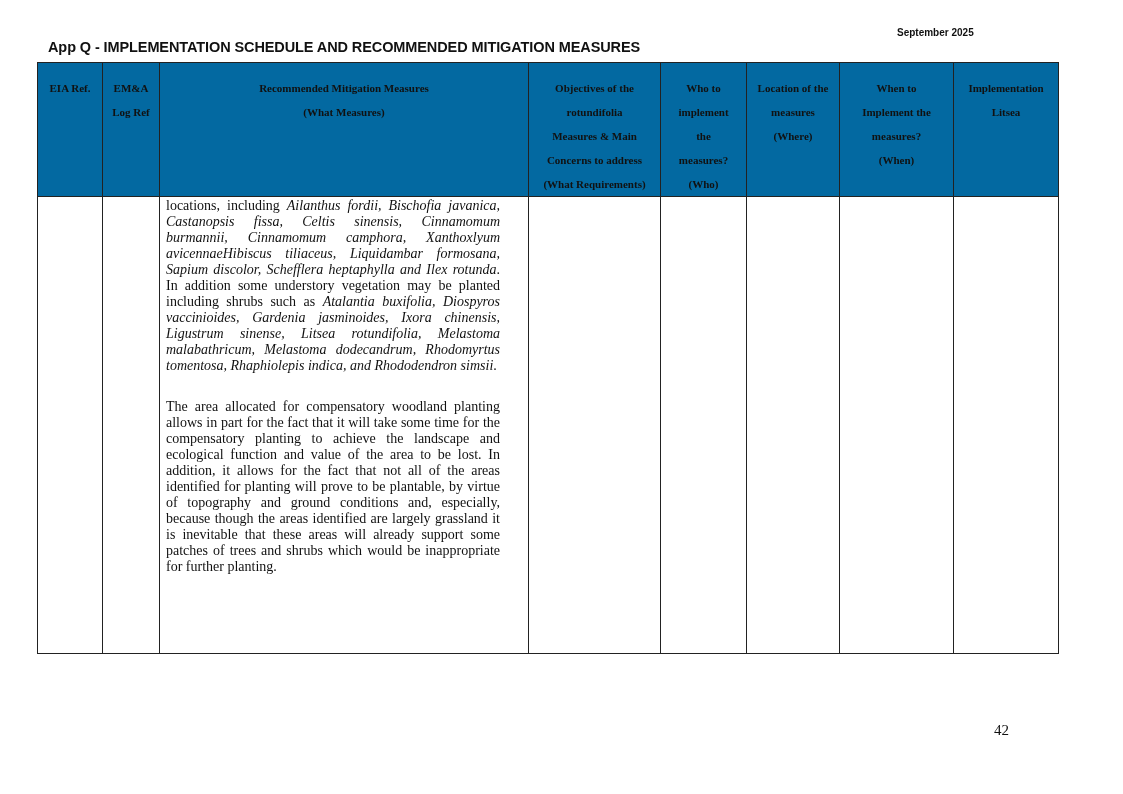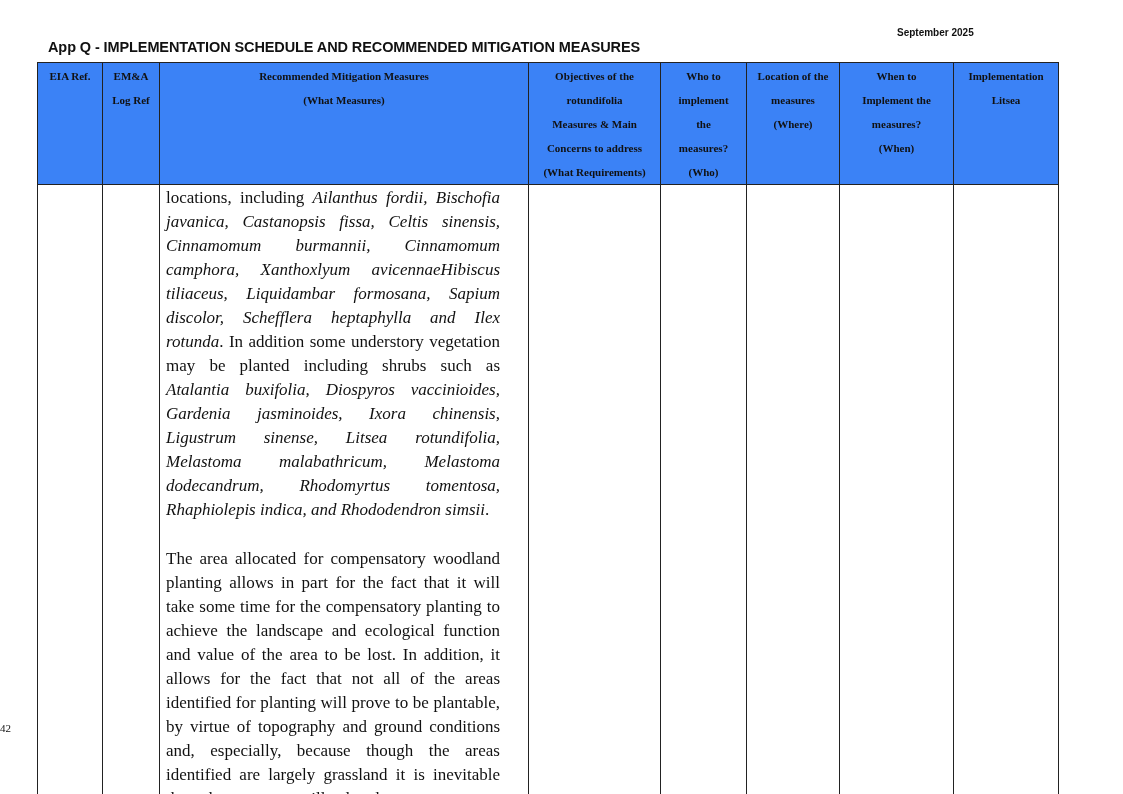--- a/index.html
+++ b/index.html
@@ -19,34 +19,34 @@
     font-size: 10px; color: #111;
   }
   table.sched {
     position: absolute; left: 37px; top: 62px;
     width: 1021px; border-collapse: collapse; table-layout: fixed;
   }
   table.sched th, table.sched td {
     border: 1.3px solid #222; vertical-align: top; padding: 0;
   }
   table.sched th {
-    background: #3b82f6; font-weight: bold; font-size: 11px;
+    background: #0369a1; font-weight: bold; font-size: 11px;
     line-height: 24px; text-align: center; height: 118px;
-    padding-top: 1px;
+    padding-top: 13px;
   }
   table.sched td { height: 456px; }
   .body-text {
-    font-size: 17px; line-height: 24px; text-align: justify;
+    font-size: 14px; line-height: 16px; text-align: justify;
     padding: 1px 28px 0 6px;
   }
   .body-text i { font-style: italic; }
   .para-gap { height: 24px; }
   .page-num {
     position: absolute; left: 0; width: 1009px; top: 722px;
-    text-align: left; font-size: 11px;
+    text-align: right; font-size: 15px;
   }
 </style>
 </head>
 <body>
 
 <div class="hdr-title">App Q - IMPLEMENTATION SCHEDULE AND RECOMMENDED MITIGATION MEASURES</div>
 <div class="hdr-date">September 2025</div>
 
 <table class="sched">
   <colgroup>

